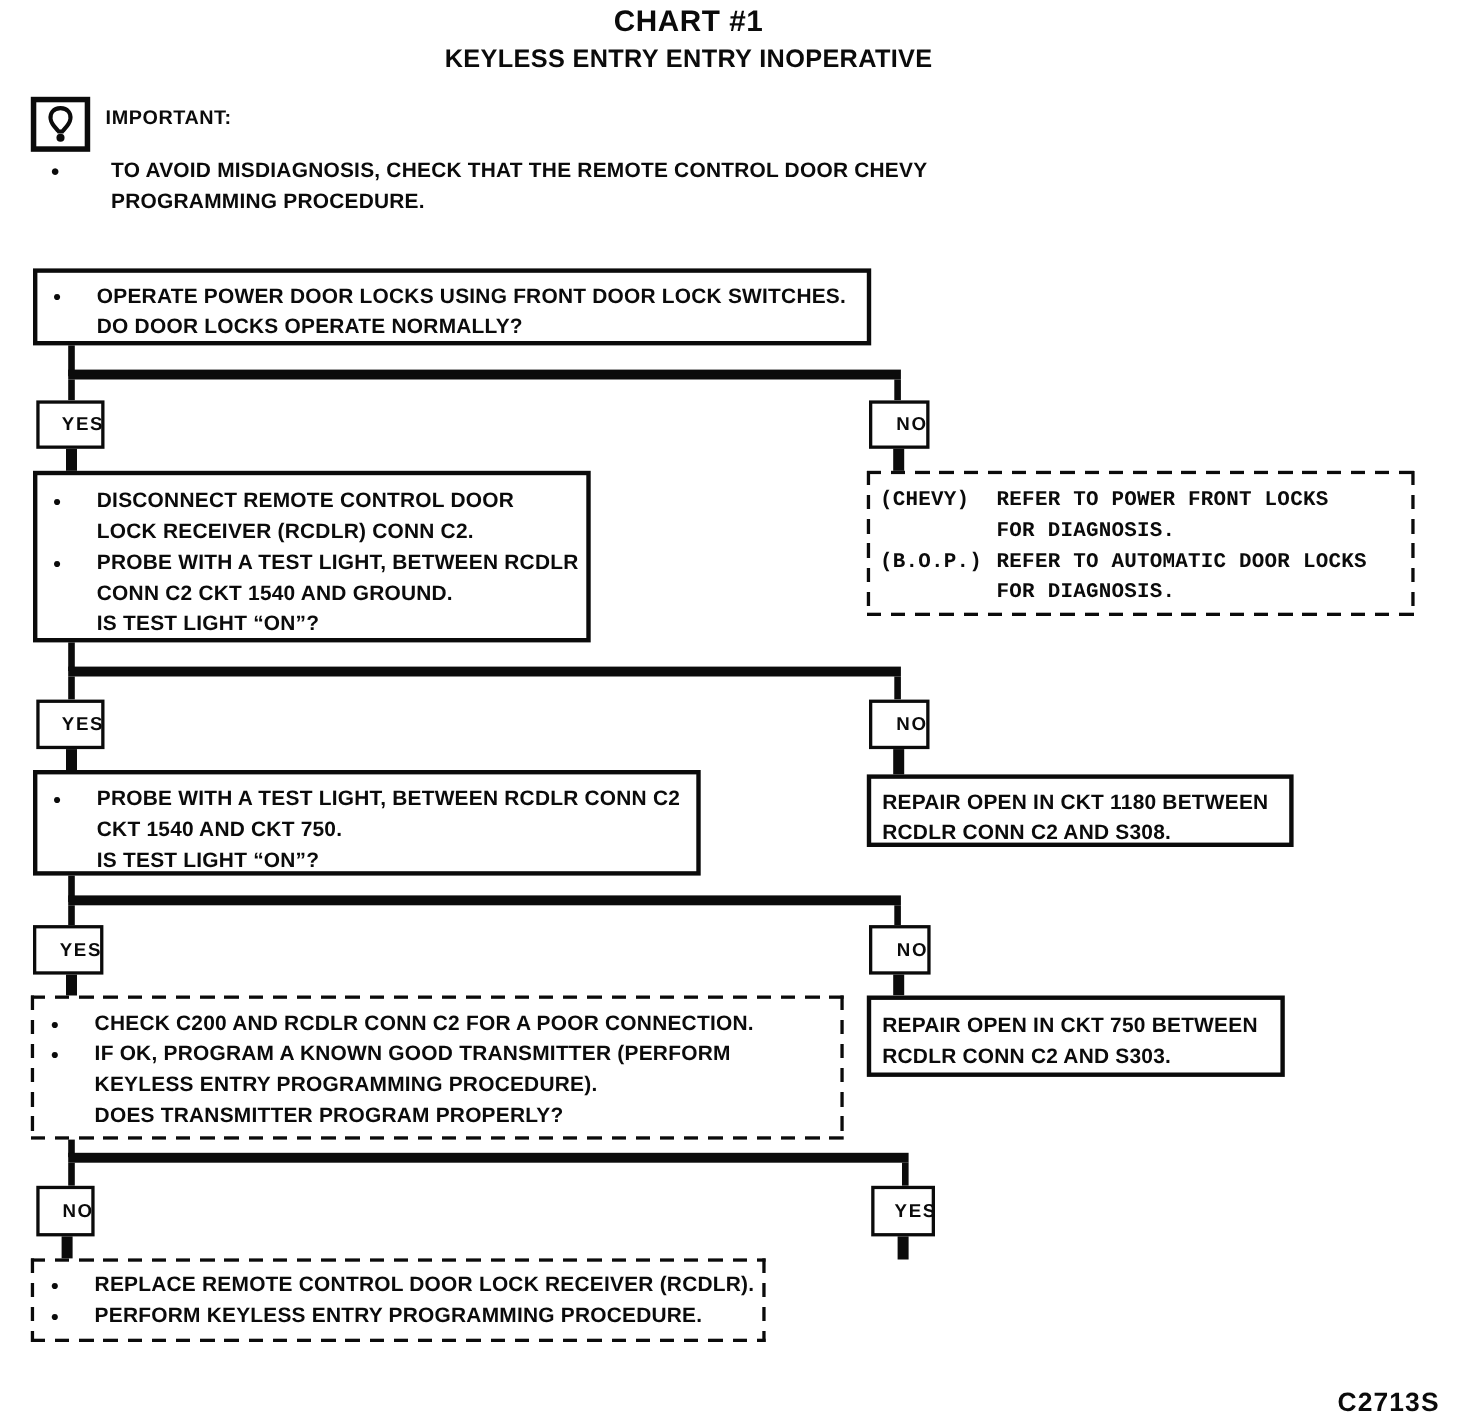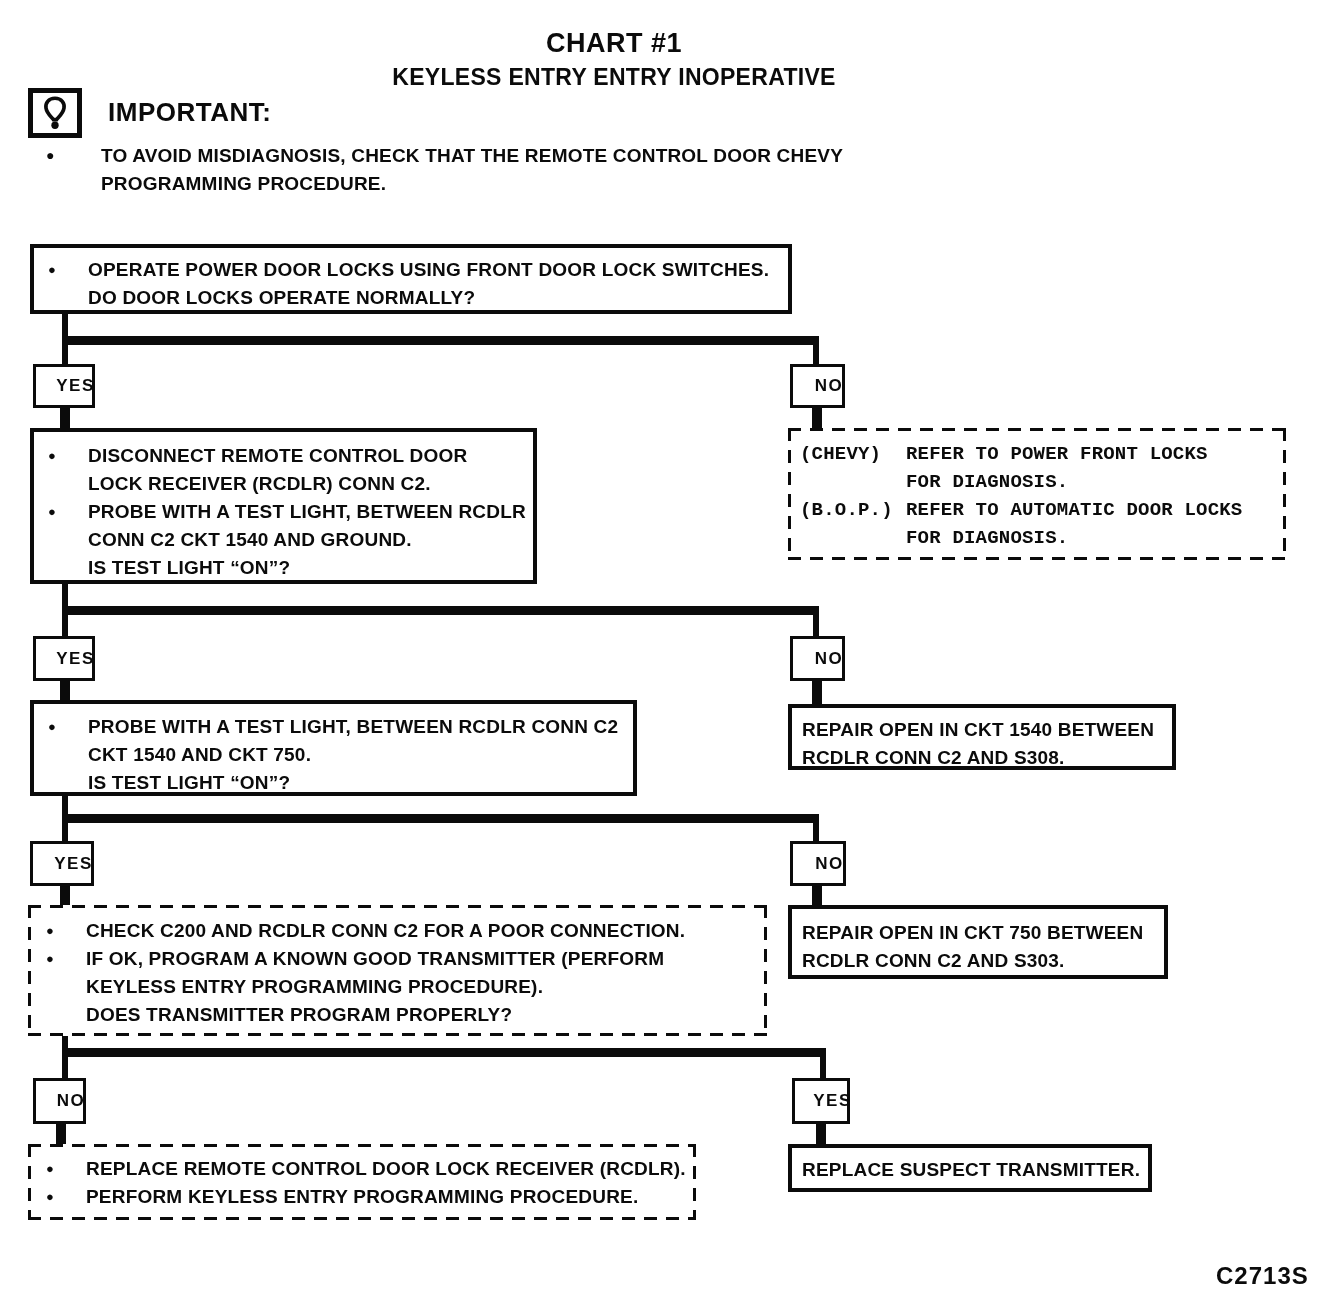--- a/index.html
+++ b/index.html
@@ -7,27 +7,27 @@
     position:relative;
     width:1328px;height:1298px;
     background:#fff;
     font-family:"Liberation Sans","DejaVu Sans",sans-serif;
     font-weight:bold;
     color:#0b0b0b;
     overflow:hidden;
   }
   .abs{position:absolute;}
   
-  .titleblock{left:4px;top:4px;width:1220px;text-align:center;margin-top:24px;}
+  .titleblock{left:16px;top:4px;width:1220px;text-align:center;}
   .title{font-size:27px;letter-spacing:.5px;}
   .subtitle{font-size:23px;letter-spacing:.3px;margin-top:5px;}
   
   .imp-icon{left:28px;top:88px;width:54px;height:50px;border:5px solid #0b0b0b;
     box-sizing:border-box;display:flex;align-items:center;justify-content:center;background:#fff;}
-  .imp-label{left:96px;top:97px;font-size:26px;letter-spacing:.5px;margin-left:12px;}
+  .imp-label{left:96px;top:97px;font-size:18px;letter-spacing:.5px;}
   .note-bullet{left:46px;top:147px;font-size:14px;}
   .note-text{left:101px;top:142px;width:820px;font-size:19px;line-height:28px;letter-spacing:.2px;}
   
   .node{
     position:absolute;border:4px solid #0b0b0b;background:#fff;
     box-sizing:border-box;padding:8px 8px 6px 14px;
   }
   .node.dashed{
     border:none;
     padding:12px 8px 6px 18px;
@@ -160,21 +160,21 @@
       <span>CKT 1540 AND CKT 750.</span>
     </div>
     <div class="line">
       <span class="bullet"></span>
       <span>IS TEST LIGHT “ON”?</span>
     </div>
   </div>
 
   <div class="node" style="left:788px;top:704px;width:388px;height:66px;padding-left:10px;">
     <div class="line">
-      <span>REPAIR OPEN IN CKT 1540 BETWEEN</span>
+      <span>REPAIR OPEN IN CKT 1180 BETWEEN</span>
     </div>
     <div class="line">
       <span>RCDLR CONN C2 AND S308.</span>
     </div>
   </div>
 
   <div class="cline" style="left:62px;top:796px;width:6px;height:24px;"></div>
   <div class="cline" style="left:62px;top:814px;width:757px;height:9px;"></div>
   <div class="cline" style="left:62px;top:823px;width:6px;height:18px;"></div>
   <div class="cline" style="left:813px;top:823px;width:6px;height:18px;"></div>
@@ -228,21 +228,16 @@
     <div class="line">
       <span class="bullet">●</span>
       <span>REPLACE REMOTE CONTROL DOOR LOCK RECEIVER (RCDLR).</span>
     </div>
     <div class="line">
       <span class="bullet">●</span>
       <span>PERFORM KEYLESS ENTRY PROGRAMMING PROCEDURE.</span>
     </div>
   </div>
 
-  <div class="node" style="left:788px;top:1144px;width:364px;height:48px;padding-top:8px;padding-left:10px;">
-    <div class="line">
-      <span>REPLACE SUSPECT TRANSMITTER.</span>
-    </div>
-  </div>
 
   <div class="abs figcode">C2713S</div>
 
 </div>
 
 </body></html>

